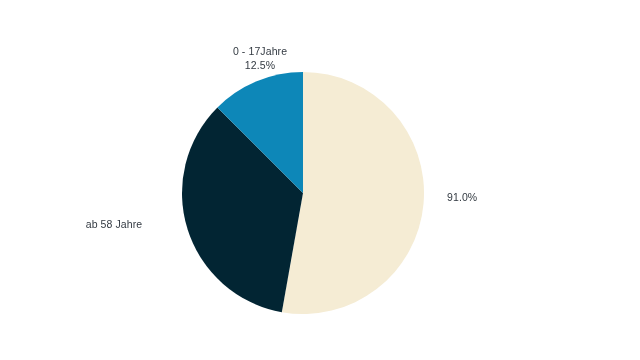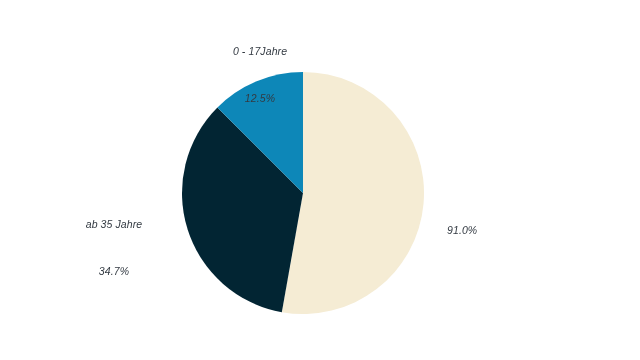--- a/index.html
+++ b/index.html
@@ -34,24 +34,23 @@
 
   .slice-label {
     position: absolute;
     color: #333a42;
     font-size: 10.5px;
     line-height: 13.5px;
     letter-spacing: 0.1px;
     white-space: nowrap;
     text-align: center;
     font-family: "Liberation Sans", sans-serif;
-    font-style: italic;
   }
   .slice-label .lbl-name { display: block; }
-  .slice-label .lbl-value { display: block; margin-top: 33px; }
+  .slice-label .lbl-value { display: block; }
 
   
   #label-0-17 {
     left: 0;
     top: 45px;
     width: 520px;
     text-align: center;
   }
   
   #label-18-64 {
@@ -84,17 +83,16 @@
   <div class="slice-label" id="label-0-17">
     <span class="lbl-name">0 - 17Jahre</span>
     <span class="lbl-value">12.5%</span>
   </div>
 
   <div class="slice-label" id="label-18-64">
     <span class="lbl-value">91.0%</span>
   </div>
 
   <div class="slice-label" id="label-ab-65">
-    <span class="lbl-name">ab 35 Jahre</span>
-    <span class="lbl-value">34.7%</span>
+    <span class="lbl-name">ab 58 Jahre</span>
   </div>
 
 </div>
 
 </body></html>

